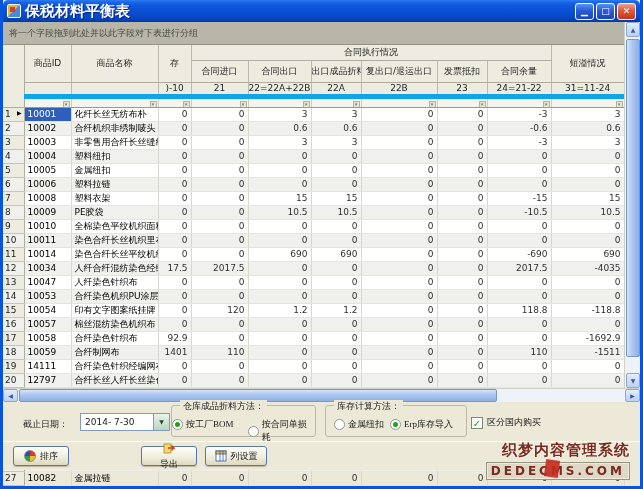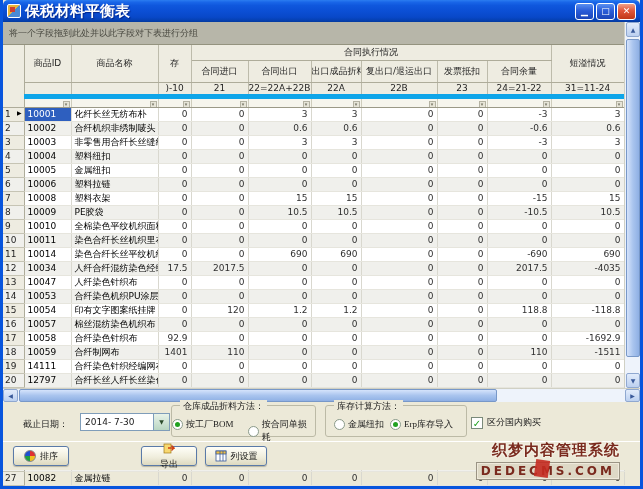--- a/index.html
+++ b/index.html
@@ -80,21 +80,21 @@
     text-align:center; font-weight:bold; margin-right:4px; }
   
   .btnbar { height:29px; border-top:1px solid #fff; position:relative; background:#ece9d8; }
   .xpbtn { position:absolute; top:4px; height:20px; border:1px solid #5a7aa8; border-radius:3px;
     background:linear-gradient(180deg,#fffef8,#f0eedd 55%,#ddd9c0); font-size:9px; color:#1a1a1a;
     display:flex; align-items:center; justify-content:center; gap:4px; box-shadow:0 1px 1px #b8b4a0; }
   .b1 { left:10px; width:56px; } .b2 { left:74px; width:52px;margin-top:48px; } .b3 { left:138px; width:56px;flex-direction:column; } .b4 { left:202px; width:62px; }
   .ico { width:12px; height:12px; display:inline-block; }
   .ico-sort { border-radius:6px; background:conic-gradient(#e03030 0 25%, #f0c020 25% 50%, #20a040 50% 75%, #2050d0 75% 100%); border:1px solid #888; }
   
-  .watermark { position:absolute; right:20px; bottom:6px; text-align:right; z-index:5; }
+  .watermark { position:absolute; right:10px; bottom:6px; text-align:right; z-index:5; }
   .wm1 { font-size:15px; font-weight:bold; color:#7a2a1e; letter-spacing:1px;
     text-shadow:-1px -1px 0 #f3efe2, 1px -1px 0 #f3efe2, -1px 1px 0 #f3efe2, 1px 1px 0 #f3efe2; }
   .wm2 { display:inline-block; margin-top:1px; font-size:12px; font-weight:bold; color:#7a2a1e; letter-spacing:3px;
     background:#ded9c6; border:1px solid #9a9484; padding:1px 4px; position:relative;
     box-shadow:inset 0 0 0 1px #efeadb; }
   .wm-logo { position:absolute; left:58px; top:-3px; width:14px; height:17px; background:#c42a20; transform:rotate(8deg); opacity:.9; }
 </style>
 </head>
 <body>
 

